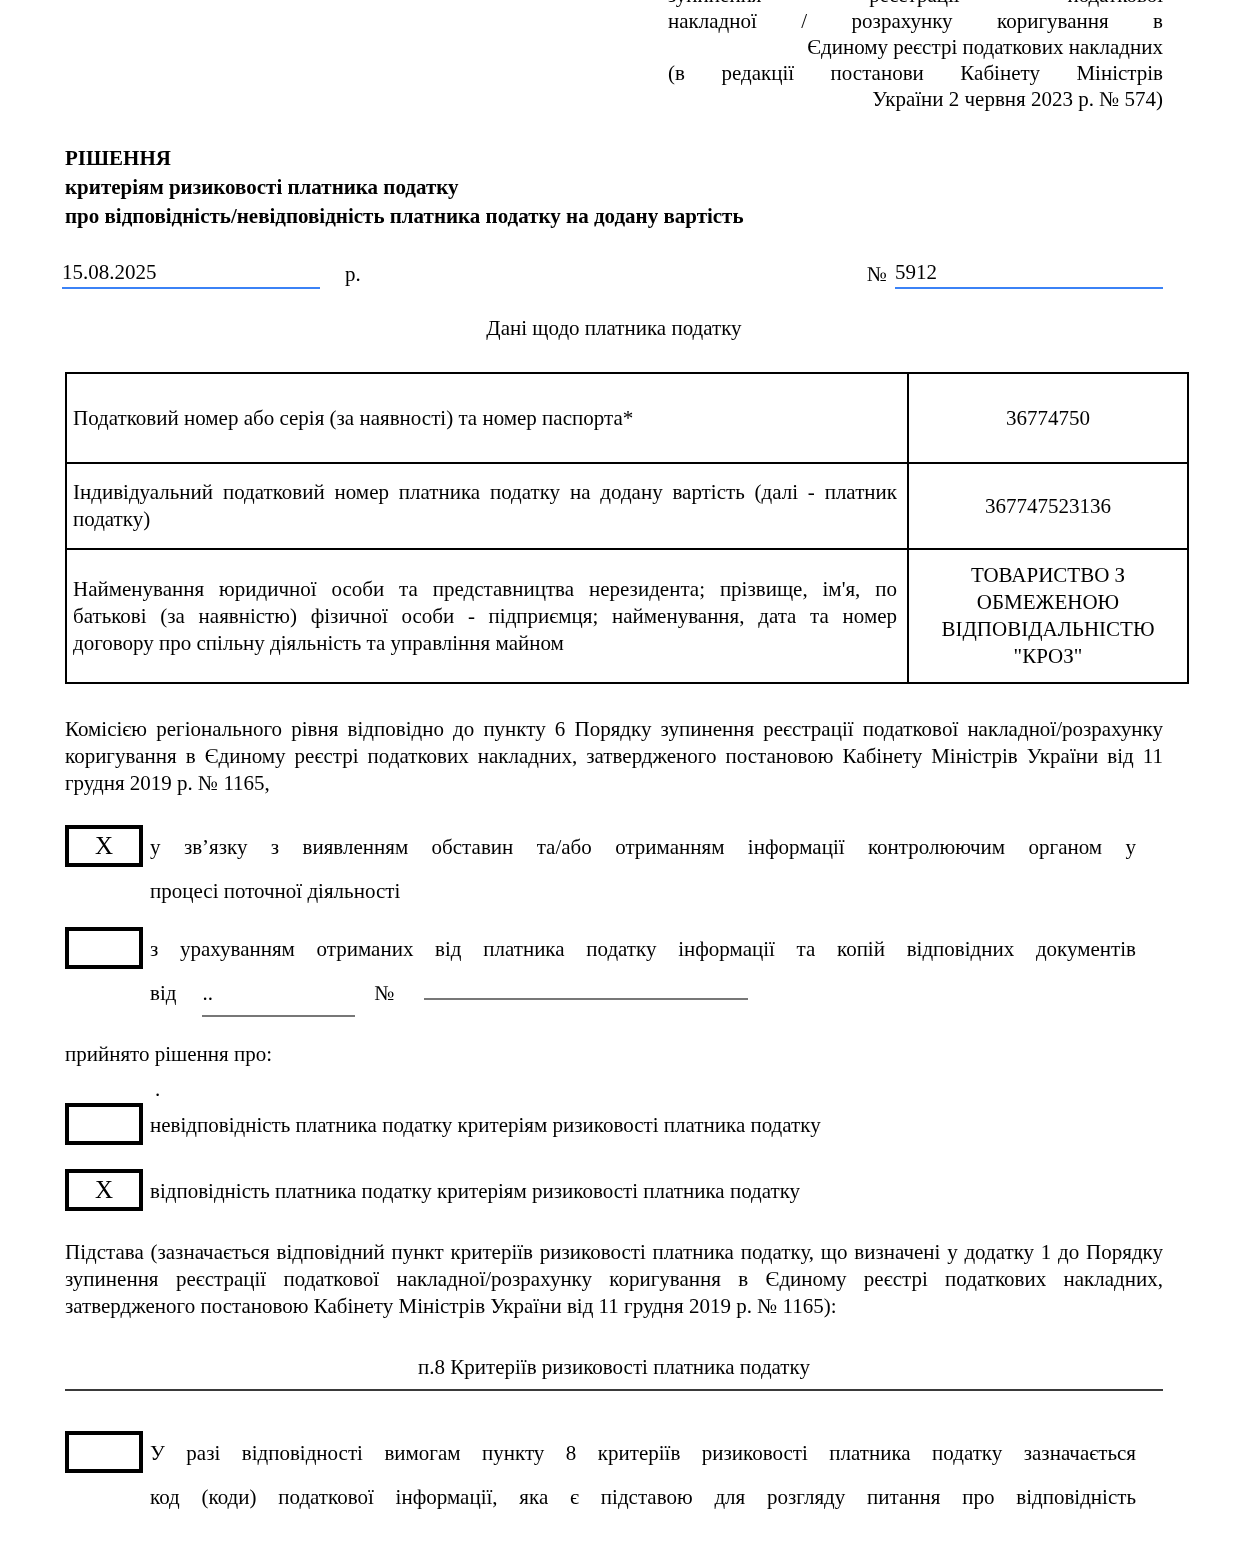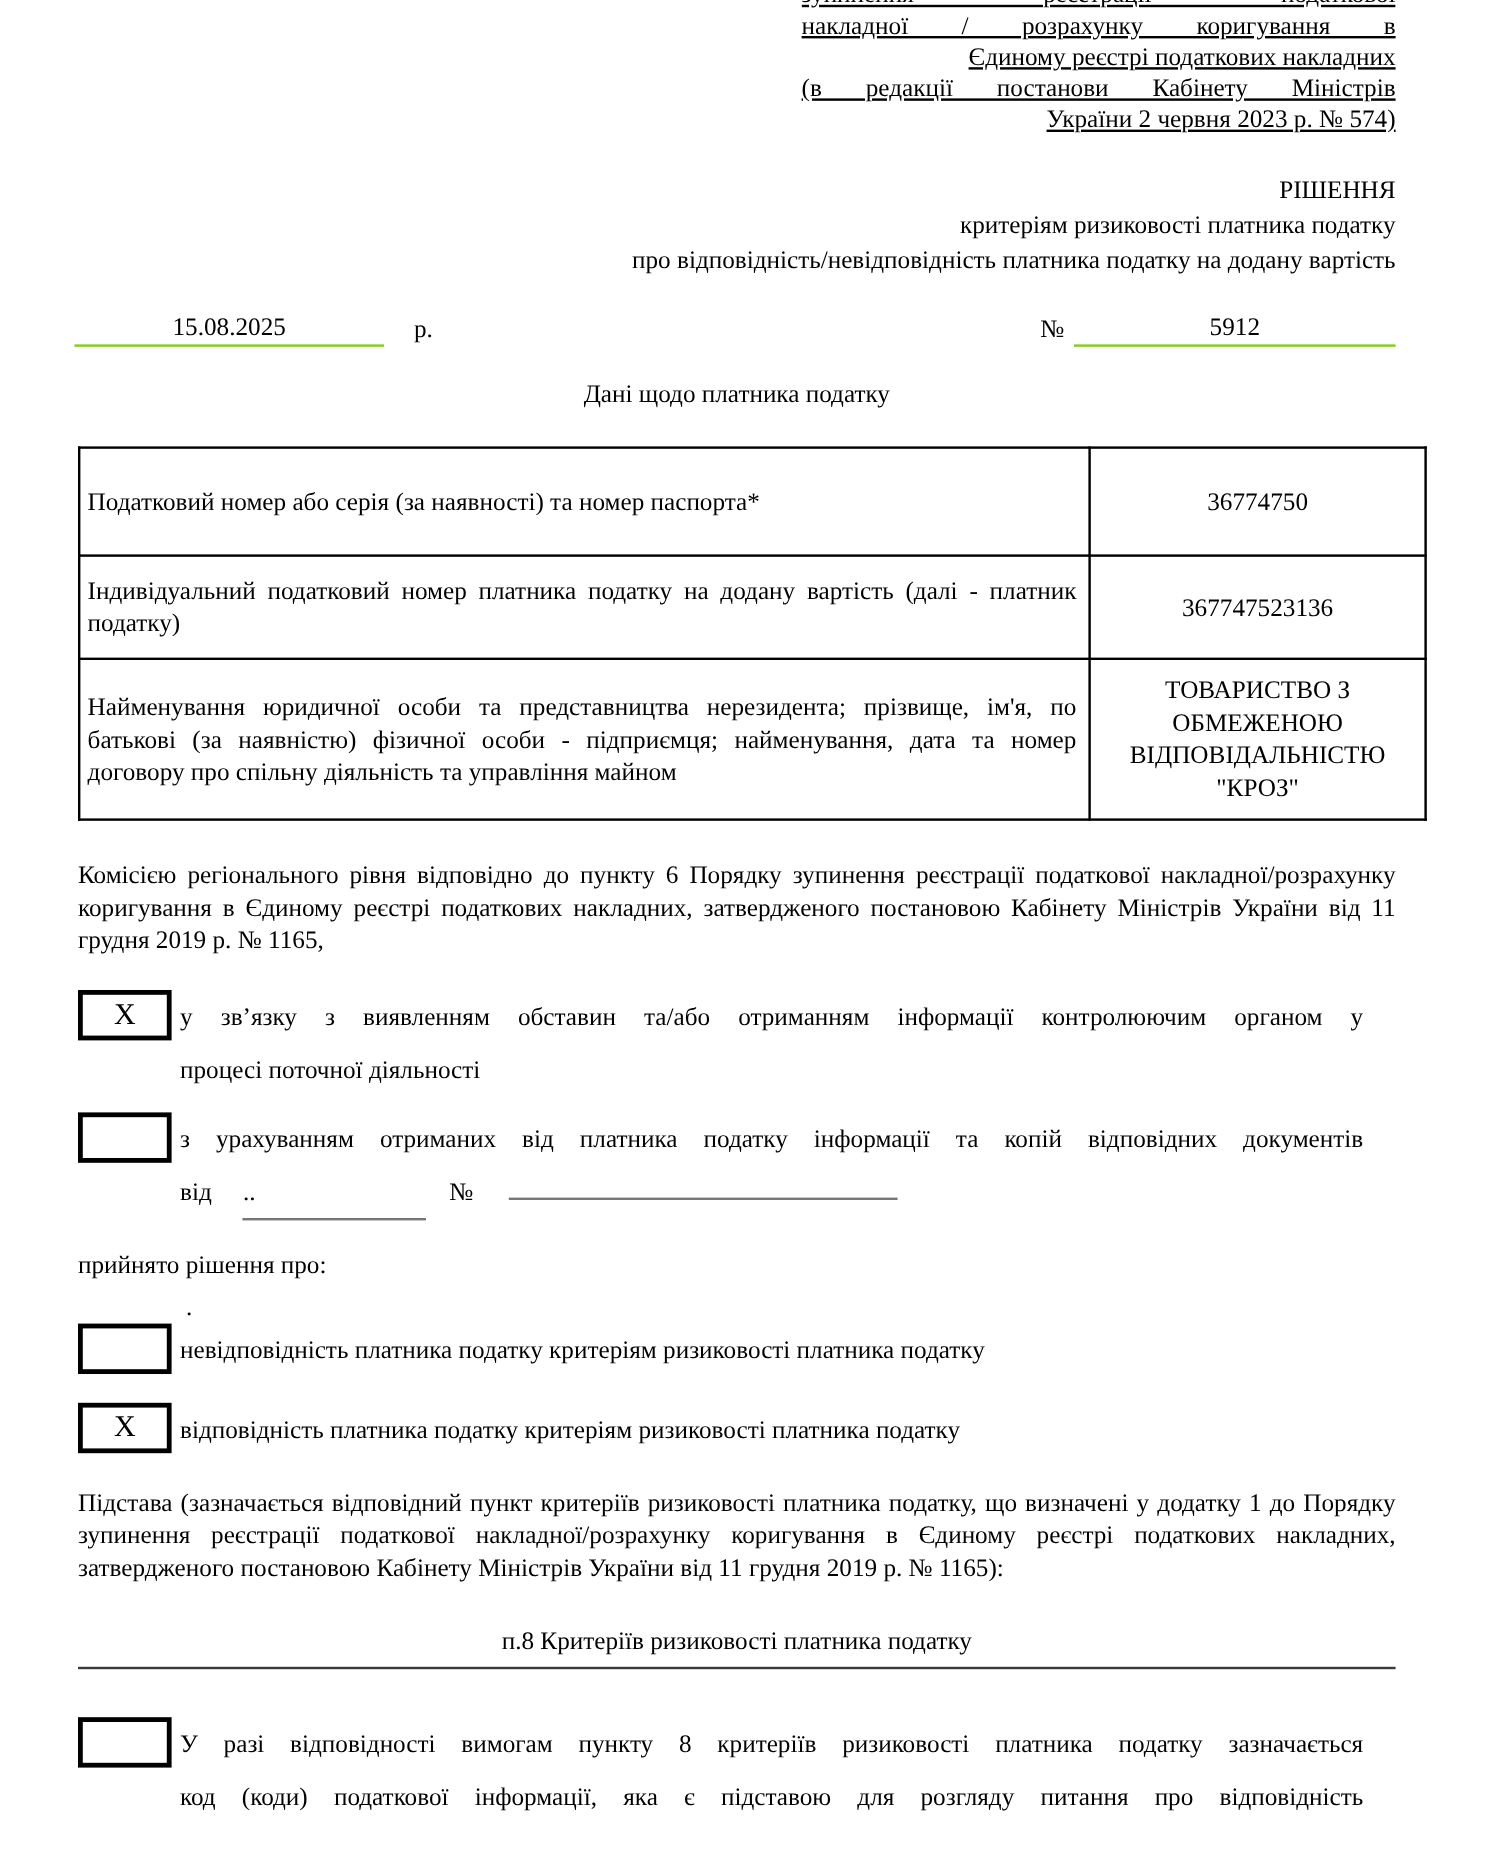--- a/index.html
+++ b/index.html
@@ -4,31 +4,31 @@
 <style>
   html,body{margin:0;padding:0;background:#fff;}
   body{
     width:1240px;height:1550px;overflow:hidden;position:relative;
     font-family:"Liberation Serif","DejaVu Serif",serif;
     color:#000;font-size:21px;
   }
   .page{padding:0 77px 0 65px;}
 
   
-  .ref-block{margin-left:603px;width:495px;line-height:26px;text-decoration:underline;}
+  .ref-block{margin-left:603px;width:495px;line-height:26px;}
   .ref-line{text-align:right;}
   .jl{text-align:justify;text-align-last:justify;}
   .clip{height:8px;overflow:hidden;display:flex;flex-direction:column;justify-content:flex-end;}
 
   
-  .title-block{margin-top:32px;text-align:right;font-weight:normal;line-height:29px;}
+  .title-block{margin-top:32px;text-align:left;font-weight:bold;line-height:29px;}
 
   
   .date-row{margin-top:26px;display:flex;align-items:flex-end;}
-  .fill{display:inline-block;border-bottom:2px solid #84cc16;text-align:center;line-height:30px;}
+  .fill{display:inline-block;border-bottom:2px solid #3b82f6;text-align:left;line-height:30px;}
   .date-fill{width:258px;margin-left:-3px;}
   .num-fill{width:268px;margin-left:8px;}
   .r-suffix{margin-left:25px;line-height:30px;}
   .spacer{flex:1;}
   .num-label{line-height:30px;}
 
   .section-heading{margin-top:26px;text-align:center;line-height:27px;}
 
   
   table.tp{border-collapse:collapse;margin-top:30px;width:1098px;table-layout:fixed;padding-left:24px;}

